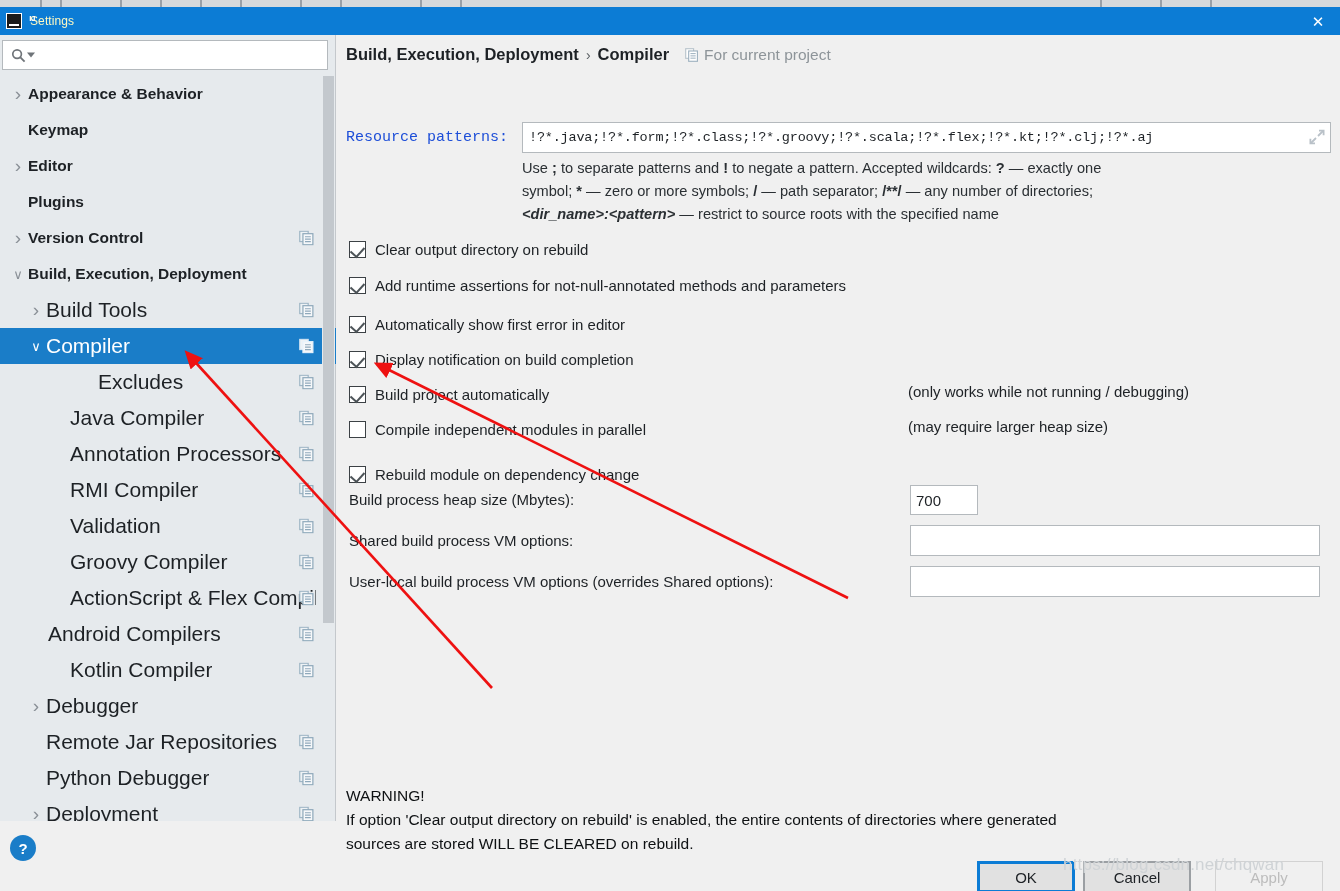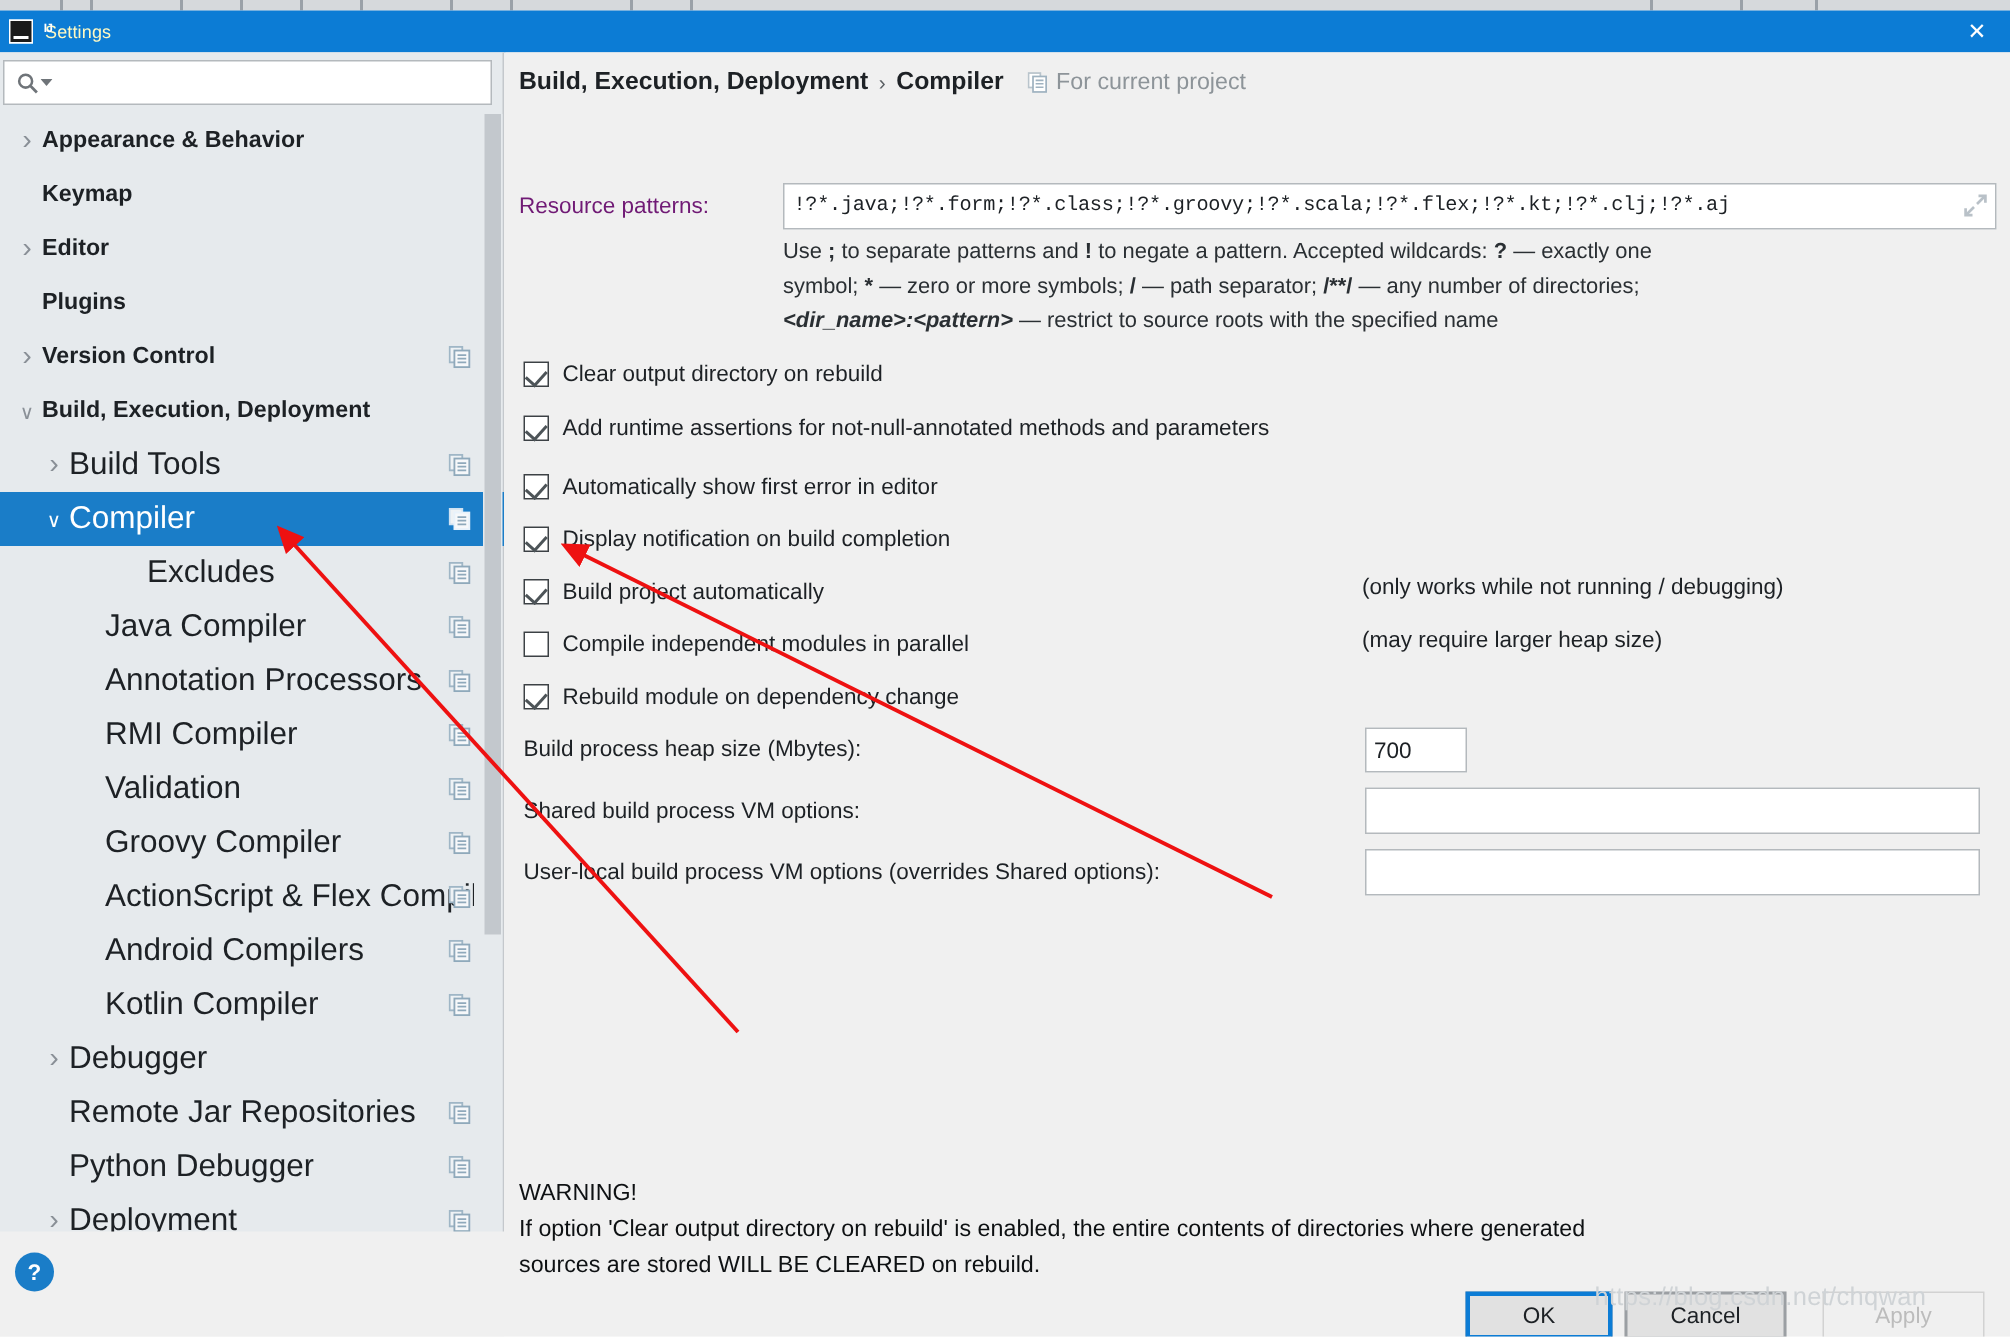--- a/index.html
+++ b/index.html
@@ -159,21 +159,21 @@
   .breadcrumb .for-project {
     display: flex; align-items: center; gap: 5px;
     color: #8d9499; font-weight: normal; font-size: 15.5px;
     margin-left: 9px;
   }
 
   .res-row {
     position: absolute; left: 9px; top: 86px; width: 985px; height: 32px;
     display: flex; align-items: center;
   }
-  .res-label { font-size: 15px; color: #701a75; width: 176px; flex:none; }
+  .res-label { font-size: 15px; color: #1d4ed8; width: 176px; flex:none;font-family:Liberation Mono, monospace; }
   .res-field {
     position: relative; flex: 1; height: 31px;
     background: #ffffff; border: 1px solid #b4b9bd;
     display: flex; align-items: center;
   }
   .res-field input {
     border: 0; outline: none; width: 100%; height: 100%;
     padding: 0 30px 0 6px;
     font-family: "Liberation Mono", monospace; font-size: 13.5px; color: #1d2125;
     background: transparent;
@@ -480,21 +480,21 @@
                 <span class="label-clip">ActionScript &amp; Flex Compiler</span>
               </span>
               <span class="copy-icon"><svg width="15" height="15" viewBox="0 0 16 16">
                   <rect x="0.8" y="0.8" width="9" height="11" fill="#eef2f5" stroke="#9fb6c6" stroke-width="1.3"></rect>
                   <rect x="4.2" y="3.4" width="10.6" height="11.8" fill="#f6f8fa" stroke="#8fa9bb" stroke-width="1.3"></rect>
                   <line x1="6.4" y1="6.6" x2="12.6" y2="6.6" stroke="#8fa9bb" stroke-width="1.2"></line>
                   <line x1="6.4" y1="9.2" x2="12.6" y2="9.2" stroke="#8fa9bb" stroke-width="1.2"></line>
                   <line x1="6.4" y1="11.8" x2="12.6" y2="11.8" stroke="#8fa9bb" stroke-width="1.2"></line>
                 </svg></span>
             </div>
-            <div class="tree-row" style="padding-left: 50px;">
+            <div class="tree-row" style="padding-left: 28px;">
               <span class="twisty"></span>
               <span class="label">
                 <span class="label-clip">Android Compilers</span>
               </span>
               <span class="copy-icon"><svg width="15" height="15" viewBox="0 0 16 16">
                   <rect x="0.8" y="0.8" width="9" height="11" fill="#eef2f5" stroke="#9fb6c6" stroke-width="1.3"></rect>
                   <rect x="4.2" y="3.4" width="10.6" height="11.8" fill="#f6f8fa" stroke="#8fa9bb" stroke-width="1.3"></rect>
                   <line x1="6.4" y1="6.6" x2="12.6" y2="6.6" stroke="#8fa9bb" stroke-width="1.2"></line>
                   <line x1="6.4" y1="9.2" x2="12.6" y2="9.2" stroke="#8fa9bb" stroke-width="1.2"></line>
                   <line x1="6.4" y1="11.8" x2="12.6" y2="11.8" stroke="#8fa9bb" stroke-width="1.2"></line>
@@ -623,21 +623,21 @@
             <span>Display notification on build completion</span>
           </div>
           <div class="cb-row" style="top: 348px;">
             <span class="cbox checked"></span>
             <span>Build project automatically</span>
           </div>
           <div class="cb-row" style="top: 383px;">
             <span class="cbox"></span>
             <span>Compile independent modules in parallel</span>
           </div>
-          <div class="cb-row" style="top: 418px;">
+          <div class="cb-row" style="top: 428px;">
             <span class="cbox checked"></span>
             <span>Rebuild module on dependency change</span>
           </div>
         </div>
 
       <span class="side-note" style="left:571px; top:348px;">(only works while not running / debugging)</span>
       <span class="side-note" style="left:571px; top:383px;">(may require larger heap size)</span>
 
       <span class="field-row" style="left:12px; top:456px;">Build process heap size (Mbytes):</span>
       <input class="text-input" style="left: 573px; top: 450px; width: 68px; height: 30px;" type="text" value="700">

